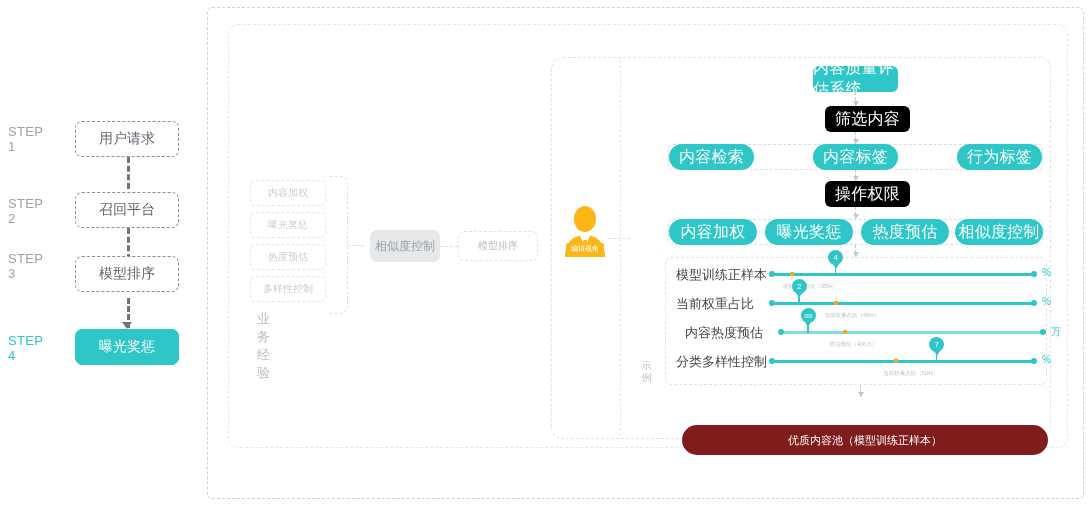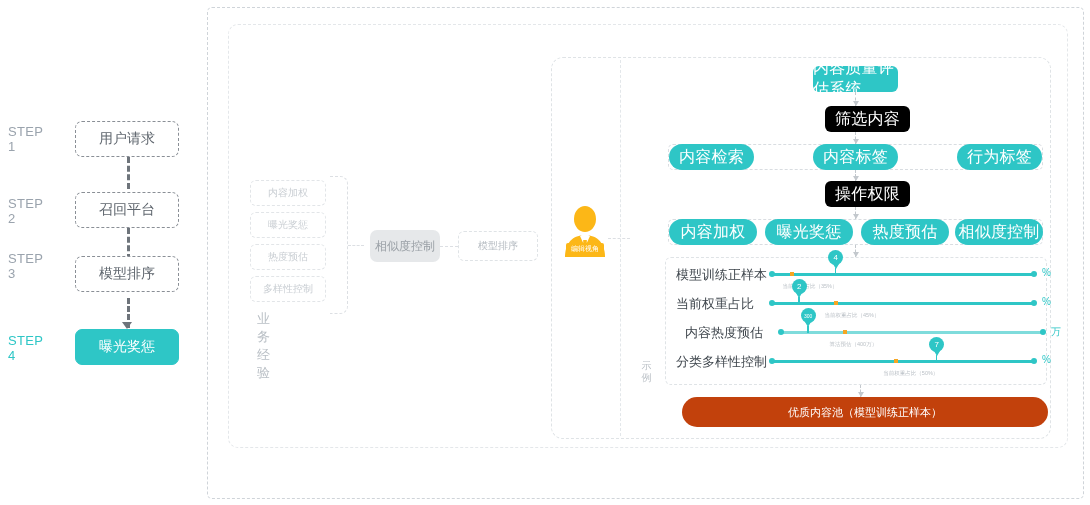--- a/index.html
+++ b/index.html
@@ -127,23 +127,24 @@
     position:absolute;font-size:10px;color:#2ec6c6;top:4px;
   }
   .subcap{
     position:absolute;font-size:5.5px;color:#b9bfc5;top:20px;white-space:nowrap;
   }
   .vlabel{
     position:absolute;font-size:10px;color:#b9bfc5;line-height:12px;
     width:11px;text-align:center;
   }
   .big-pill{
-    border-radius:18px;background:#c2410c;color:#fff;
+    border-radius:18px;background:#7f1d1d;color:#fff;
     display:flex;align-items:center;justify-content:center;
     font-size:11px;
+    margin-top:28px;
   }
 </style>
 </head>
 <body>
 
 <div class="abs" style="left:0;top:110;">
 
   <div class="abs step-label" style="left:8px;top:129px;">STEP 1</div>
   <div class="abs step-box" style="left:75px;top:121px;">用户请求</div>
 

